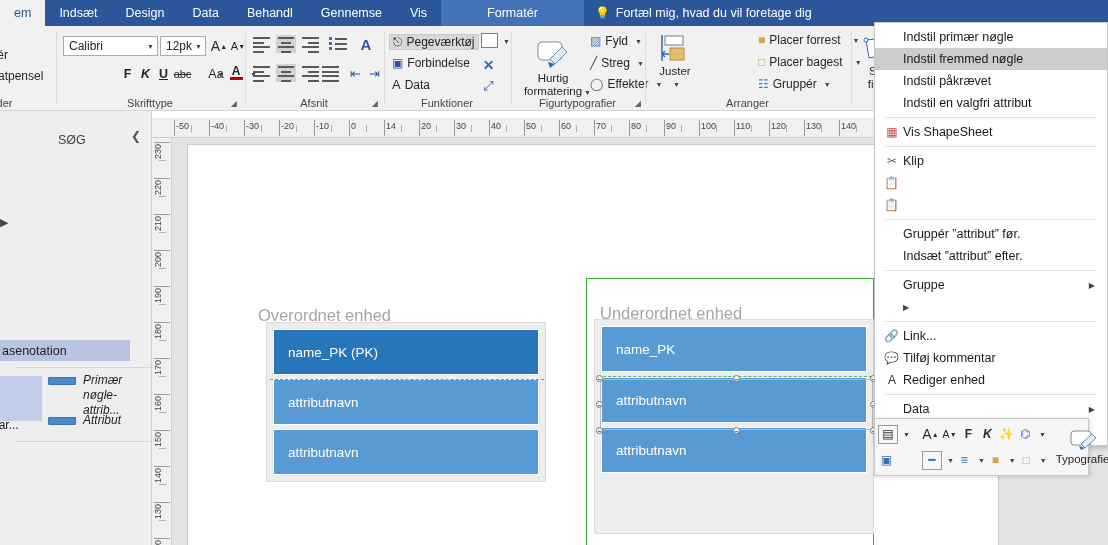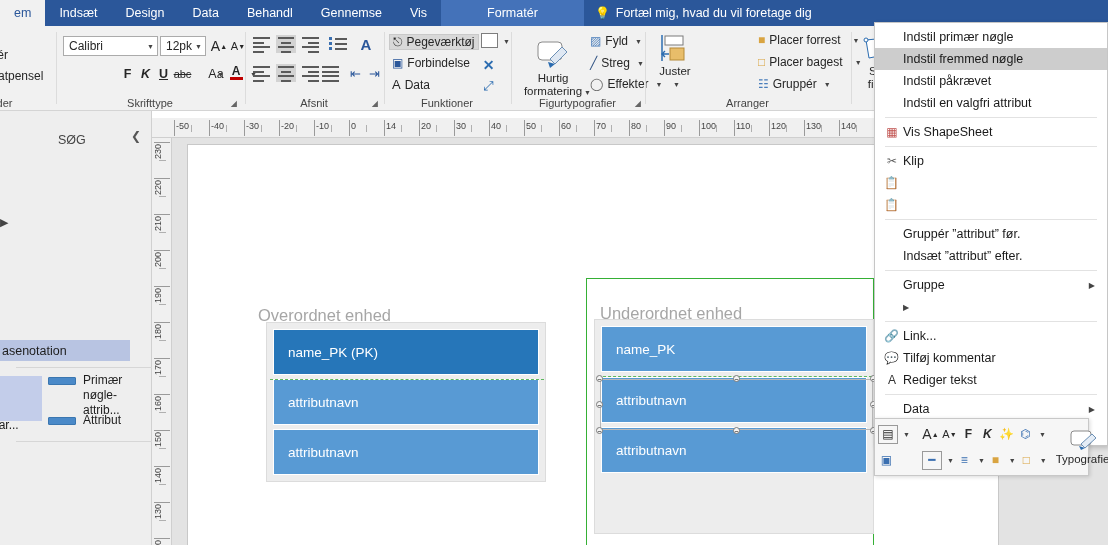--- a/index.html
+++ b/index.html
@@ -104,21 +104,21 @@
   .stencil-divider2 {
     position:absolute; left:16px; top:330px; width:136px; height:1px; background:#d6d6d6;
   }
   .st-item {
     position:absolute; display:flex; align-items:flex-start; gap:7px;
   }
   .st-swatch {
     width:28px; height:8px; border-radius:1px; margin-top:4px;
     background:#4a89c8; border:1px solid #3a76b0;
   }
-  .st-label { font-size:12px; color:#1d1d1d; line-height:15px; width:62px; }
+  .st-label { font-size:12px; color:#1d1d1d; line-height:15px; width:62px;font-style:italic; }
   .st-selbox {
     position:absolute; left:-20px; top:265px; width:62px; height:45px;
     background:#c3cdea;
   }
   .st-partial { position:absolute; left:-8px; top:307px; font-size:12px; color:#1d1d1d; }
 
   
   .hruler {
     position:absolute; left:152px; top:118px; width:956px; height:20px;
     background:#f0f0f0; border-bottom:1px solid #cfcfcf;
@@ -749,21 +749,21 @@
     <div class="mi">
       <span class="ico">
         <span style="color:#4a7ebb">💬</span>
       </span>
       <span class="txt">Tilføj kommentar</span>
     </div>
     <div class="mi">
       <span class="ico">
         <span style="color:#333">A</span>
       </span>
-      <span class="txt">Rediger tekst</span>
+      <span class="txt">Rediger enhed</span>
     </div>
     <div class="msep"></div>
     <div class="mi">
       <span class="ico"></span>
       <span class="txt">Data</span>
       <span class="sub">▶</span>
     </div>
     <div class="mi">
       <span class="ico"></span>
       <span class="txt">Formatér figur</span>

